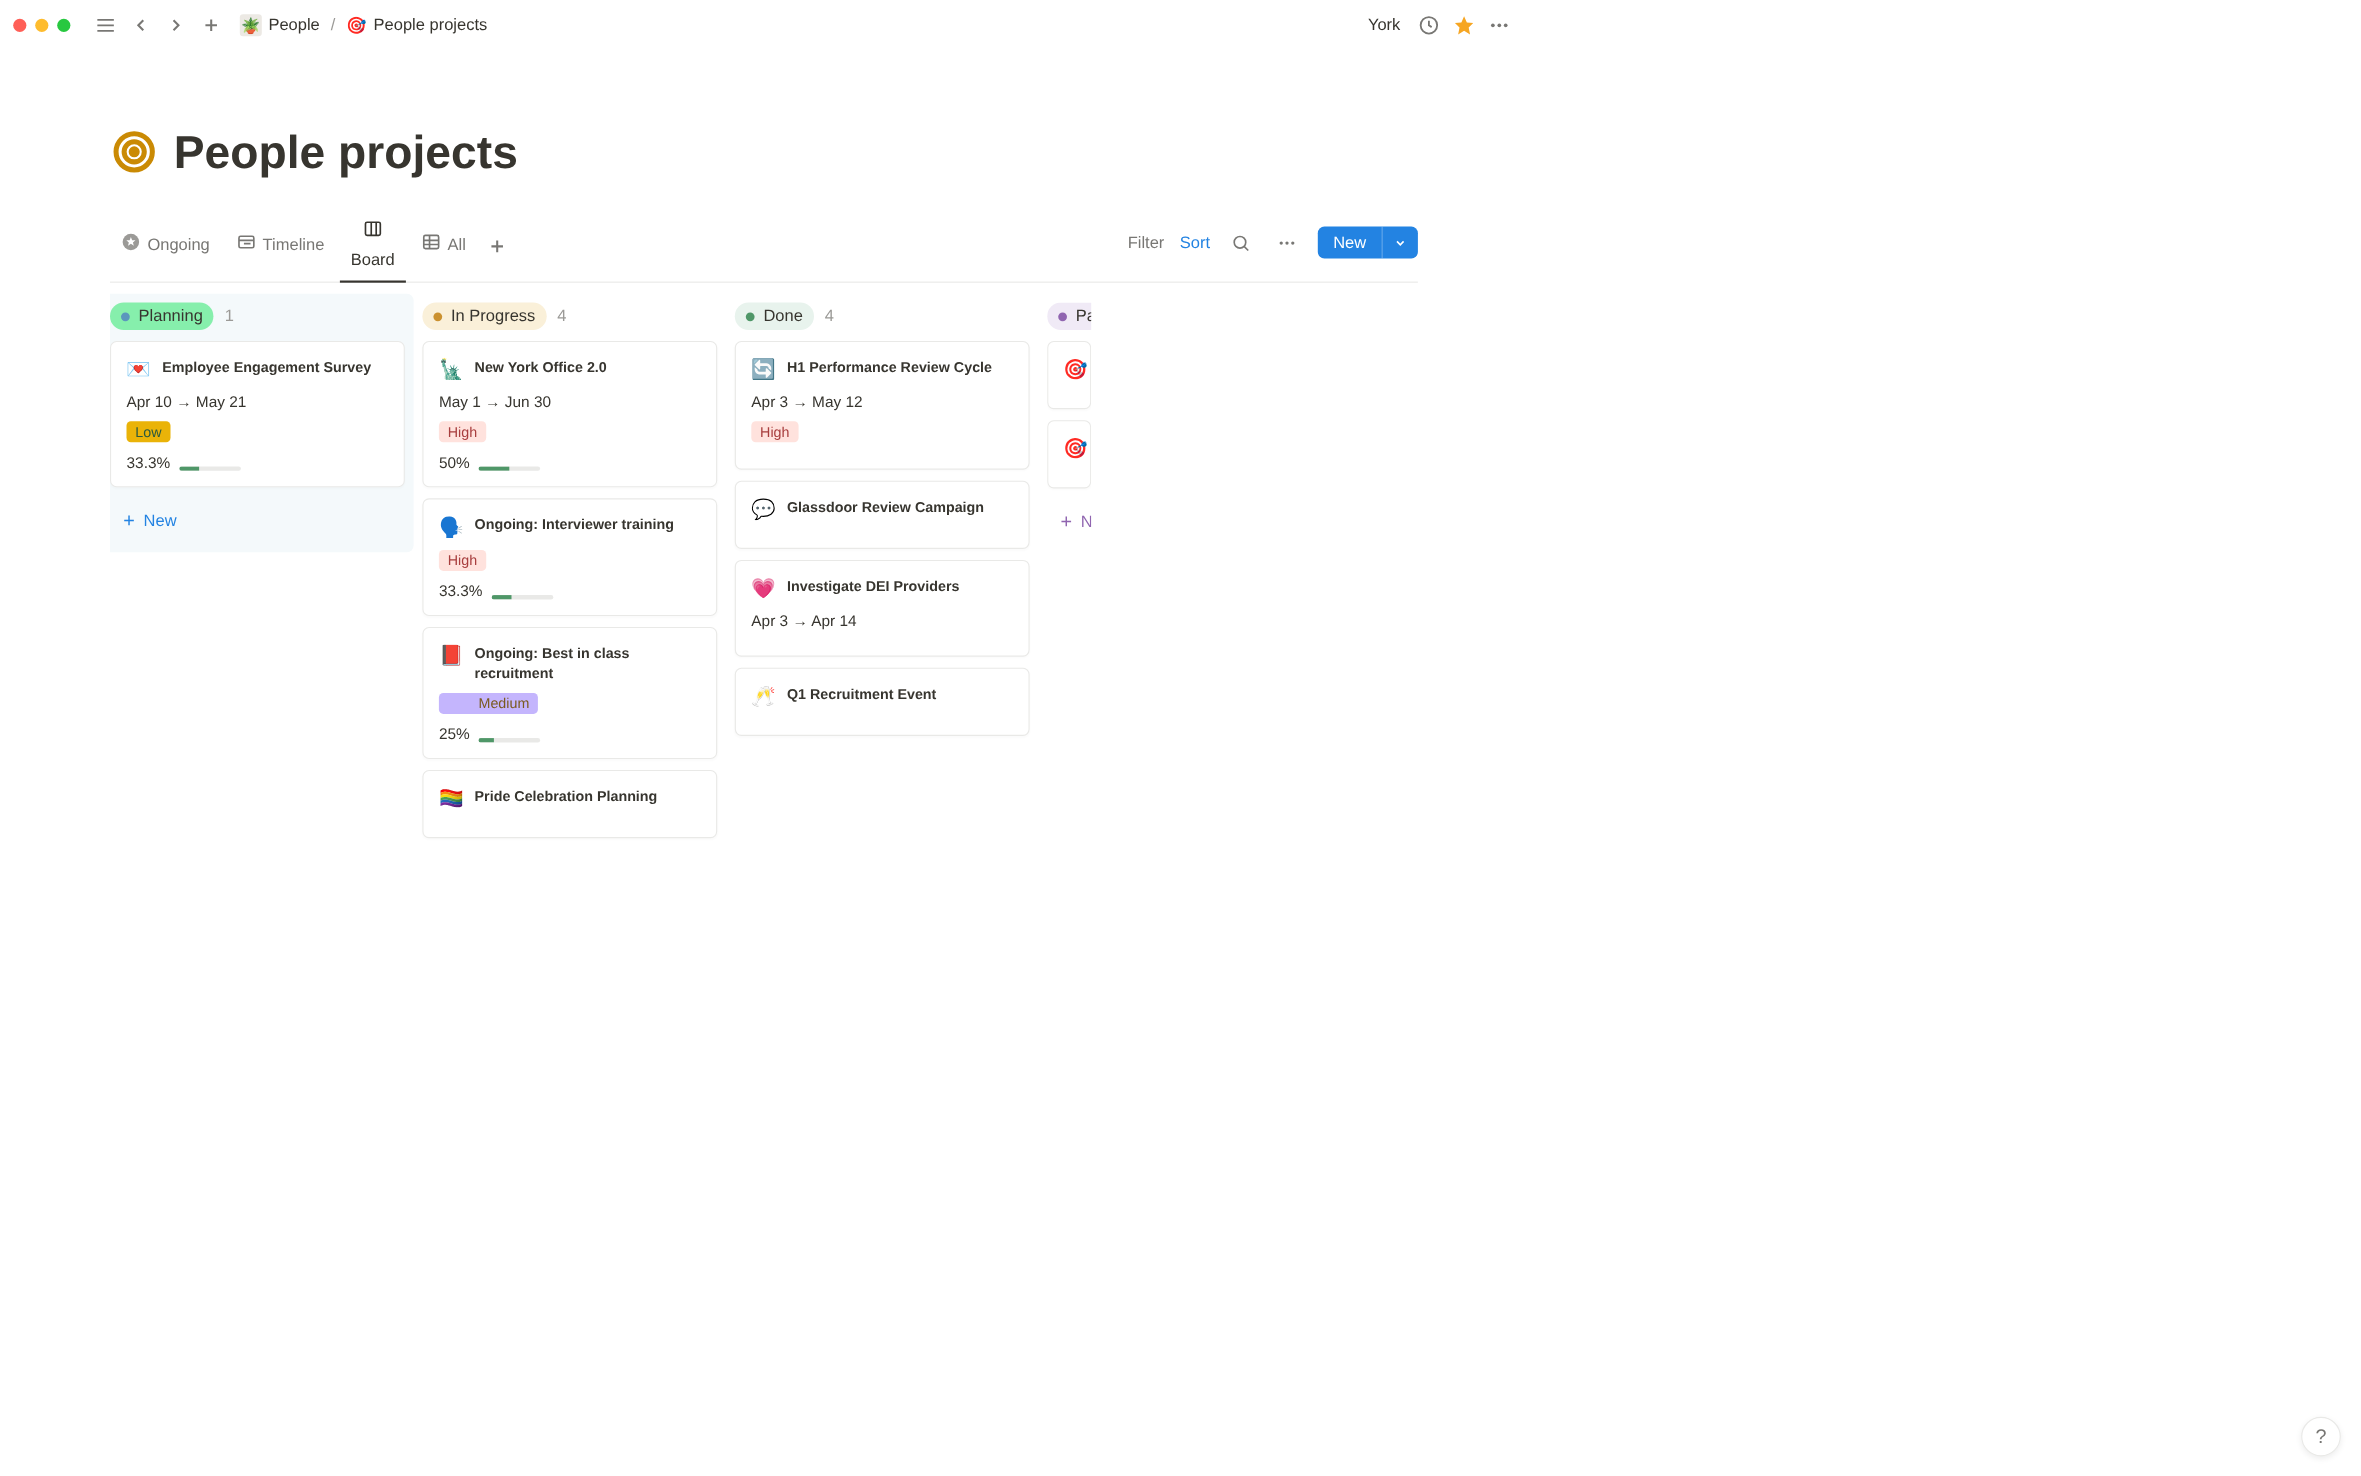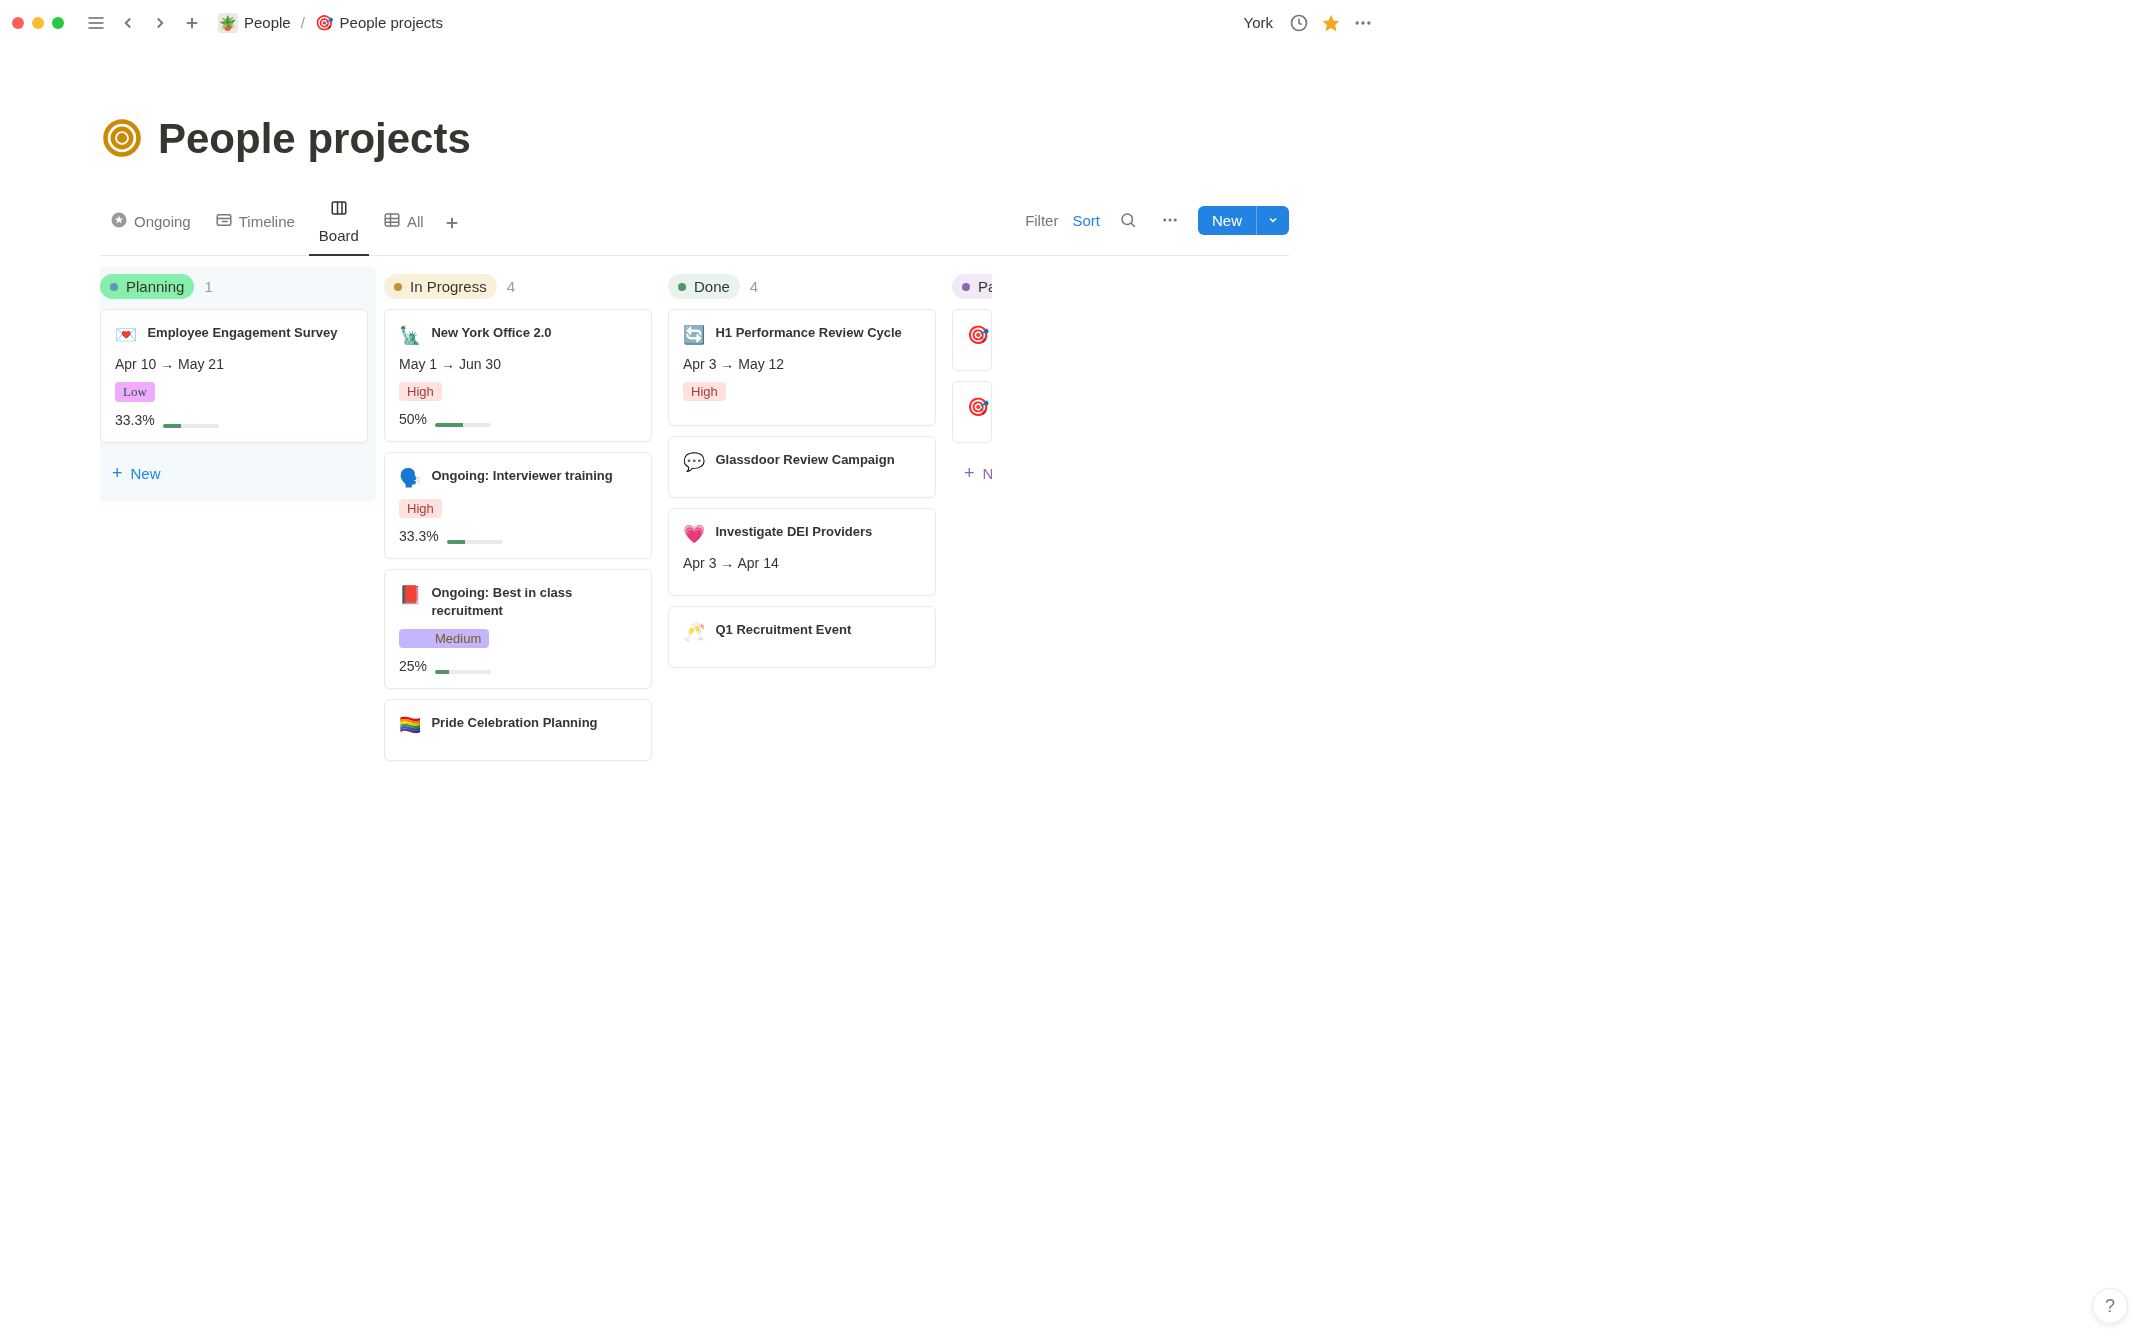--- a/index.html
+++ b/index.html
@@ -130,21 +130,21 @@
   cursor:pointer;
 }
 .card-title-row { display:flex; align-items:flex-start; gap:10px; margin-bottom:10px; }
 .card-icon { font-size:18px; flex-shrink:0; }
 .card-title { font-size:13px; font-weight:600; line-height:1.35; }
 .card-date { font-size:14px; color:#37352f; margin-bottom:10px; }
 .tag {
   display:inline-block; padding:2px 8px; border-radius:4px;
   font-size:13px; margin-bottom:10px;
 }
-.tag-low { background:#f0abfc; color:#2b593f;font-family:Liberation Serif, serif; }
+.tag-low { background:#eab308; color:#2b593f; }
 .tag-medium { background:#c4b5fd; color:#7a5a1e;padding-left:36px; }
 .tag-high { background:#ffe2dd; color:#a83e3e; }
 .progress-row { display:flex; align-items:flex-end; gap:8px; font-size:14px; color:#37352f; }
 .progress-bar { width:56px; height:4px; background:#e9e9e7; border-radius:4px; overflow:hidden; }
 .progress-fill { height:100%; background:#4f9768; }
 
 .add-card {
   display:flex; align-items:center; gap:8px;
   color:#2383e2; font-size:15px;
   padding:10px 12px;

